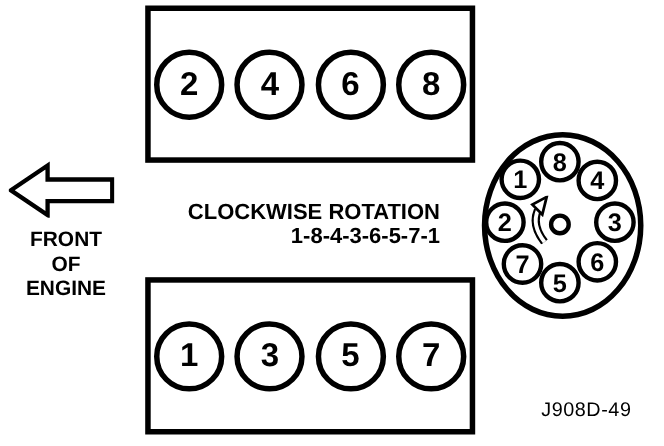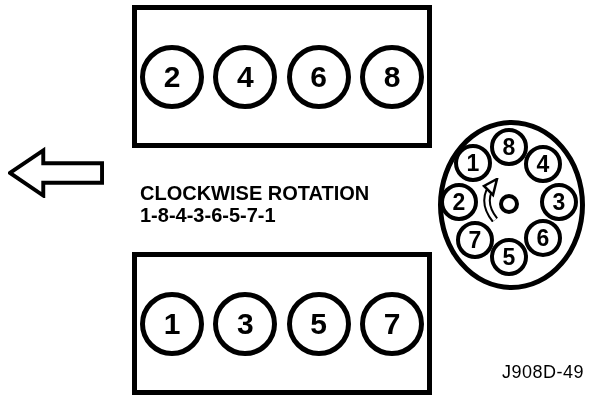--- a/index.html
+++ b/index.html
@@ -36,21 +36,21 @@
   
   .front-arrow{position:absolute;left:8px;top:146px;}
   .front-label{
     position:absolute;left:12px;top:208px;width:96px;
     font-weight:bold;font-size:19px;line-height:22px;
     text-align:center;white-space:pre-line;
   }
   
   .rotation{
     position:absolute;left:140px;top:182px;width:260px;
-    text-align:left;font-weight:bold;font-size:20px;line-height:22px;
+    text-align:right;font-weight:bold;font-size:20px;line-height:22px;
   }
   
   .distributor{
     position:absolute;left:438px;top:120px;
     width:147px;height:170px;
     border:5px solid #000;border-radius:50%;
     box-sizing:border-box;background:#fff;
   }
   .plug{
     position:absolute;
@@ -71,38 +71,41 @@
   .center-dot{
     position:absolute;left:56px;top:69px;
     width:12px;height:12px;
     border:4px solid #000;border-radius:50%;
     background:#fff;
   }
   .rotation-arrow{position:absolute;left:38px;top:53px;}
   
   .code{
     position:absolute;left:492px;top:362px;width:92px;
-    font-size:18px;text-align:right;letter-spacing:0.5px;
+    font-size:18px;text-align:left;letter-spacing:0.5px;
   }
 </style>
 </head>
 <body>
 
 <div class="stage">
 
   <div class="bank bank-top">
     <div class="cyl">2</div>
     <div class="cyl">4</div>
     <div class="cyl">6</div>
     <div class="cyl">8</div>
   </div>
 
   <svg class="front-arrow" width="96" height="52" viewBox="0 0 98 52">
     <polygon points="2,27 36,4 36,17 96,17 96,37 36,37 36,50" fill="#ffffff" stroke="#000000" stroke-width="4" stroke-linejoin="miter"></polygon>
   </svg>
+  <div class="front-label">FRONT
+OF
+ENGINE</div>
 
   <div class="rotation">
     <div>CLOCKWISE ROTATION</div>
     <div>1-8-4-3-6-5-7-1</div>
   </div>
 
   <div class="bank bank-bottom">
     <div class="cyl">1</div>
     <div class="cyl">3</div>
     <div class="cyl">5</div>

